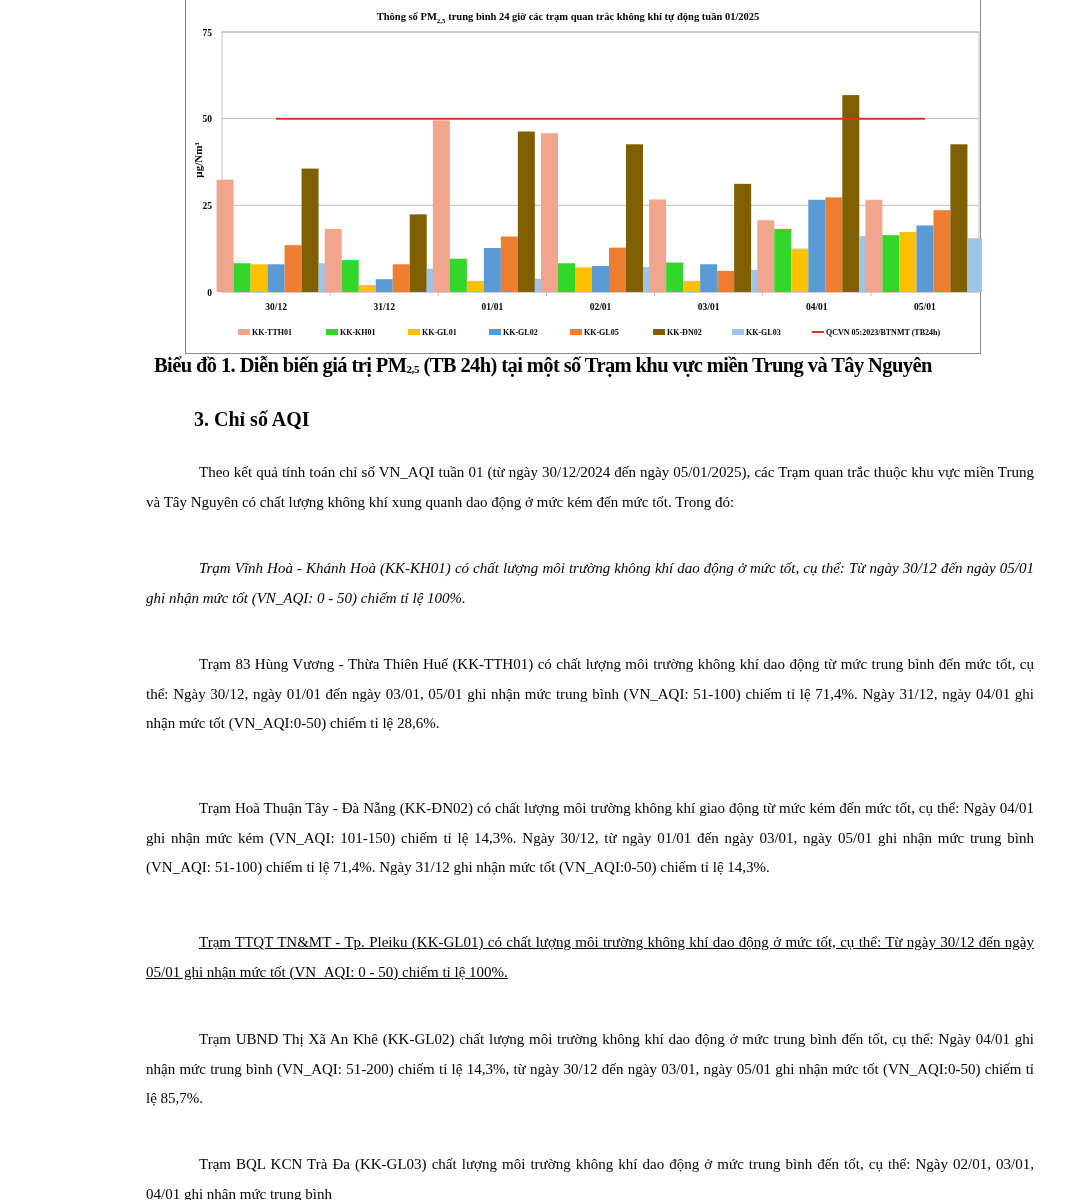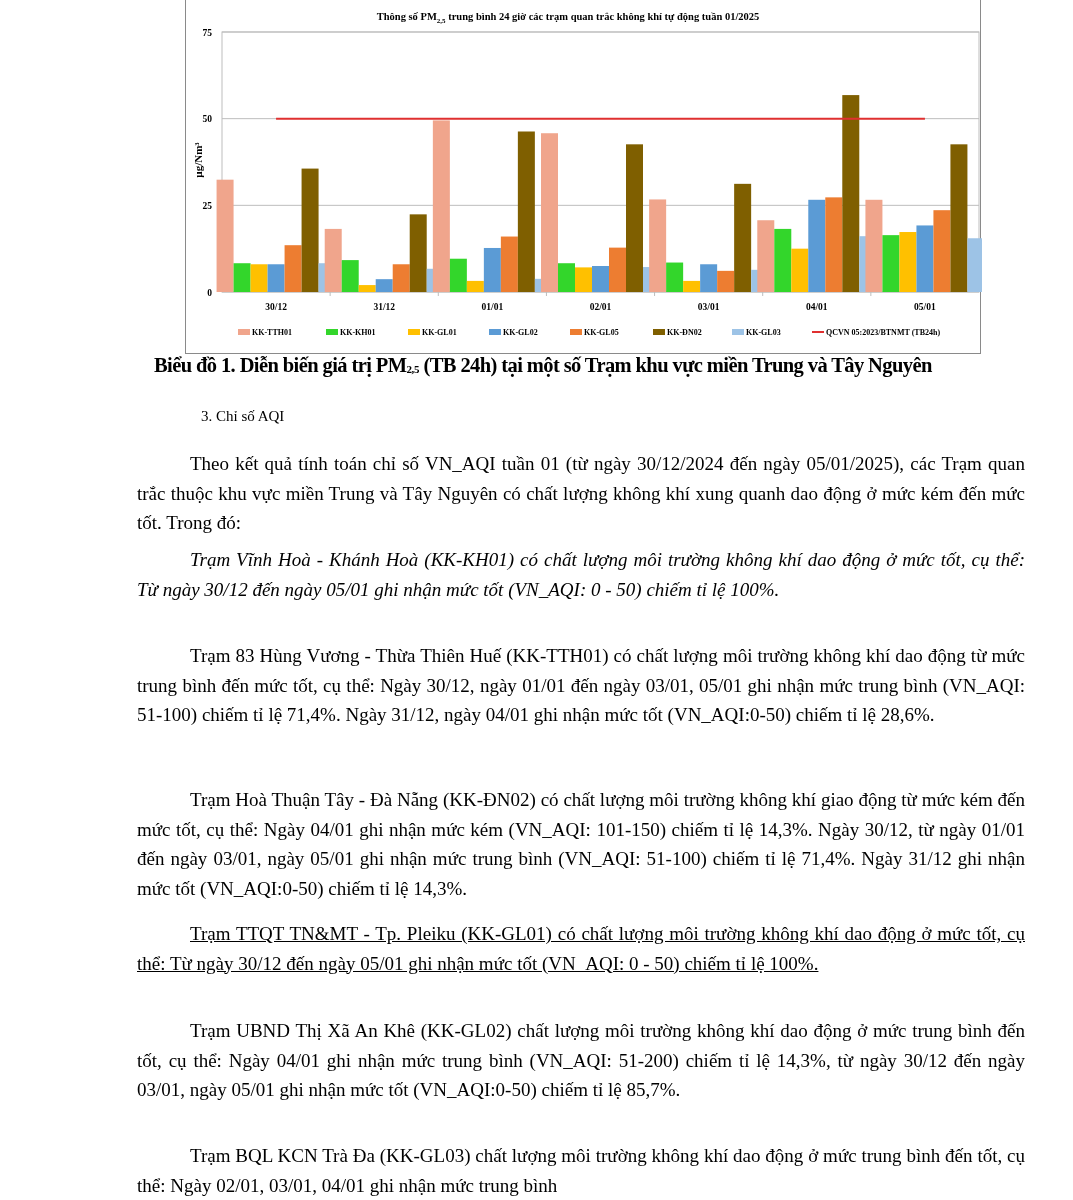--- a/index.html
+++ b/index.html
@@ -7,24 +7,24 @@
          font-family: "Liberation Serif", "DejaVu Serif", serif; color: #000; }
 
   #chart-frame { position: absolute; left: 185px; top: -2px; width: 796px; height: 356px;
                  border: 1.5px solid #8a8a8a; background: #fff; box-sizing: border-box; }
   #chart-svg { position: absolute; left: 0; top: 0; }
   #chart-svg text { font-family: "Liberation Serif", "DejaVu Serif", serif; font-weight: bold; fill: #000; }
 
   .caption { position: absolute; left: 139px; top: 354px; width: 900px;
              font-weight: bold; font-size: 20.5px; letter-spacing: -0.6px; white-space: nowrap; margin-left: 15px; }
   .caption sub { font-size: 11px; vertical-align: -1px; letter-spacing: -0.4px; }
-  .section-heading { position: absolute; left: 201px; top: 408px; font-weight: normal; font-size: 15px; }
+  .section-heading { position: absolute; left: 194px; top: 408px; font-weight: bold; font-size: 20px; }
 
-  .para { position: absolute; left: 137px; width: 888px; font-size: 19px; line-height: 29.5px;
-          text-align: justify; text-indent: 53px; margin: 0; }
+  .para { position: absolute; left: 137px; width: 888px; font-size: 15px; line-height: 29.5px;
+          text-align: justify; text-indent: 53px; margin: 9px; }
   #p0 { top: 449px; }
   #p1 { top: 545px; font-style: italic; }
   #p2 { top: 641px; }
   #p3 { top: 785px; }
   #p4 { top: 919px; text-decoration: underline; }
   #p5 { top: 1016px; }
   #p6 { top: 1141px; }
 </style>
 </head>
 <body>

